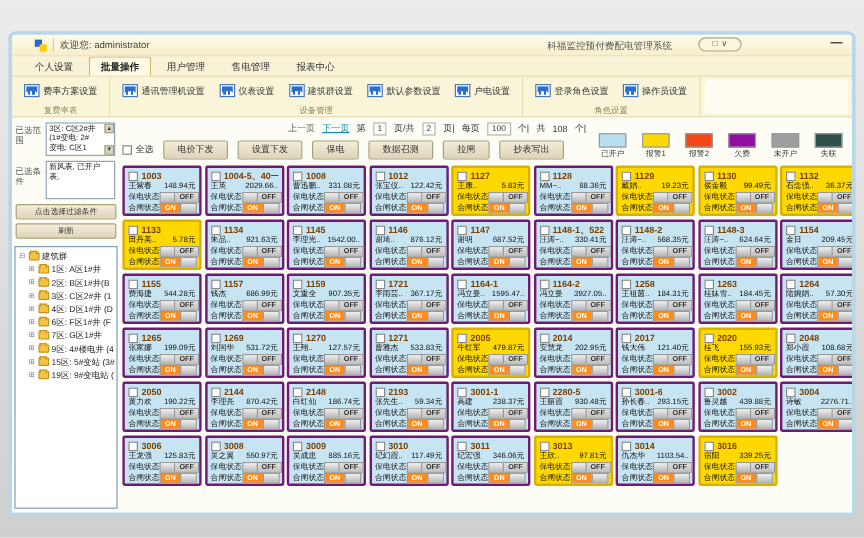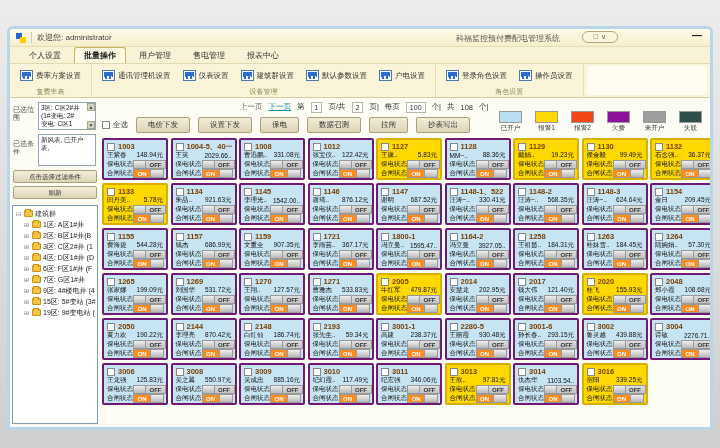--- a/index.html
+++ b/index.html
@@ -3,21 +3,21 @@
 <meta charset="utf-8">
 <style>
   html,body{margin:0;padding:0;}
   body{width:720px;height:448px;background:linear-gradient(#ececec,#cfcfcf);
        font-family:"Liberation Sans","DejaVu Sans",sans-serif;overflow:hidden;position:relative;}
   *{box-sizing:border-box;}
   .window{position:absolute;left:7px;top:26px;width:706px;height:404px;
           border:3px solid #b9d5e8;border-radius:6px 6px 3px 3px;background:#fff;overflow:hidden;}
   
   .titlebar{height:18px;background:linear-gradient(#fefbe8,#f6eecb);position:relative;
-            display:flex;align-items:center;padding:0 6px;border-bottom:1px solid #e6ddb5;}
+            display:flex;align-items:center;padding:0 19px;border-bottom:1px solid #e6ddb5;}
   .logo{width:10px;height:10px;position:relative;margin-right:5px;flex:none;}
   .logo:before{content:"";position:absolute;left:0;top:0;width:6px;height:6px;background:#2b66cc;}
   .logo:after{content:"";position:absolute;right:0;bottom:0;width:6px;height:6px;background:#ffcc00;}
   .welcome{font-size:8px;color:#444;border-left:1px solid #ccc;padding-left:5px;}
   .systitle{position:absolute;right:150px;top:4px;font-size:8px;color:#555;}
   .stylepill{position:absolute;right:92px;top:2px;width:36px;height:12px;border:1px solid #b0a880;
              border-radius:7px;background:#faf5dd;display:flex;align-items:center;justify-content:center;
              gap:3px;font-size:7px;color:#555;}
   .stylepill span{line-height:10px;}
   .minbtn{position:absolute;right:8px;top:1px;font-size:10px;font-weight:bold;color:#222;cursor:default;}
@@ -839,21 +839,21 @@
               <span class="lb">合闸状态</span>
               <span class="toggle">
                 <span class="onlbl">ON</span>
                 <i class="thumb2"></i>
               </span>
             </div>
           </div>
           <div class="card">
             <div class="c-top">
               <span class="cb"></span>
-              <span class="room">1800-1</span>
+              <span class="room">1164-1</span>
             </div>
             <div class="c-mid">
               <span class="nm">冯立曼..</span>
               <span class="bal">1595.47..</span>
             </div>
             <div class="c-line">
               <span class="lb">保电状态</span>
               <span class="toggle">
                 <i class="thumb"></i>
                 <span class="offlbl">OFF</span>

